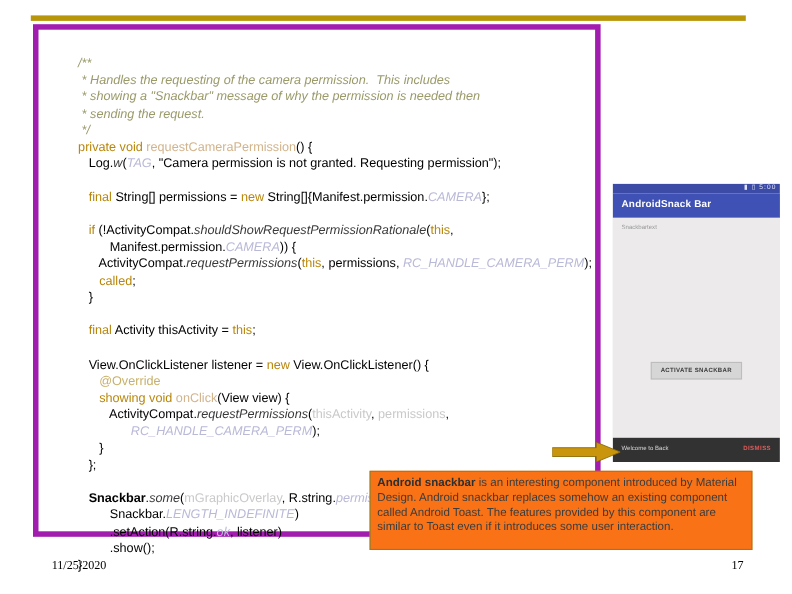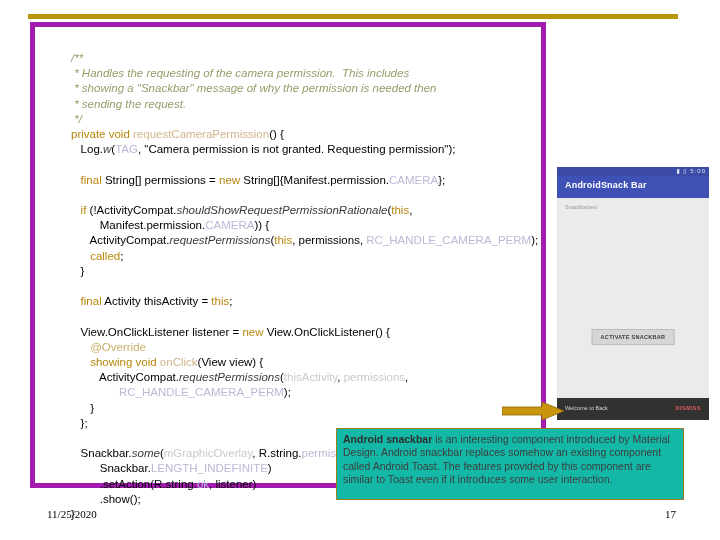--- a/index.html
+++ b/index.html
@@ -29,25 +29,25 @@
     width:520px;
     font-family:"Liberation Sans", sans-serif;
     font-size:11.5px;
     line-height:15.2px;
     white-space:pre;
     color:#000;
   }
   .cmt{color:#9a9a6a;font-style:italic;}
   .kw{color:#b8860b;}
   .fn{color:#d2b48c;}
-  .cst{color:#b9b9d8;}
+  .cst{color:#b9b9d8;font-style:italic;}
   .mth{color:#3a3a3a;font-style:italic;}
   .pale{color:#c9c9c9;margin-top:26px;}
   .ann{color:#c8b06a;}
-  .b{font-weight:normal;}
+  .b{font-weight:bold;}
 
   
   #phone{
     position:absolute;left:557px;top:167px;width:152px;height:253px;
     background:#eceaea;
     border:0;
     overflow:hidden;
   }
   #phone-status{
     position:absolute;left:0;top:0;width:100%;height:9px;
@@ -100,21 +100,21 @@
   }
 
   
   #arrow{
     position:absolute;left:502px;top:402px;width:62px;height:18px;
   }
 
   
   #callout{
     position:absolute;left:336px;top:428px;width:348px;height:72px;
-    background:#14b8a6;
+    background:#f97316;
     border:1px solid #9a7c1f;
     box-sizing:border-box;
     padding:4px 6px;
     font-size:10.5px;
     line-height:13.4px;
     color:#3d3d3d;
   }
   #callout b{color:#2f2f2f;}
 
   

